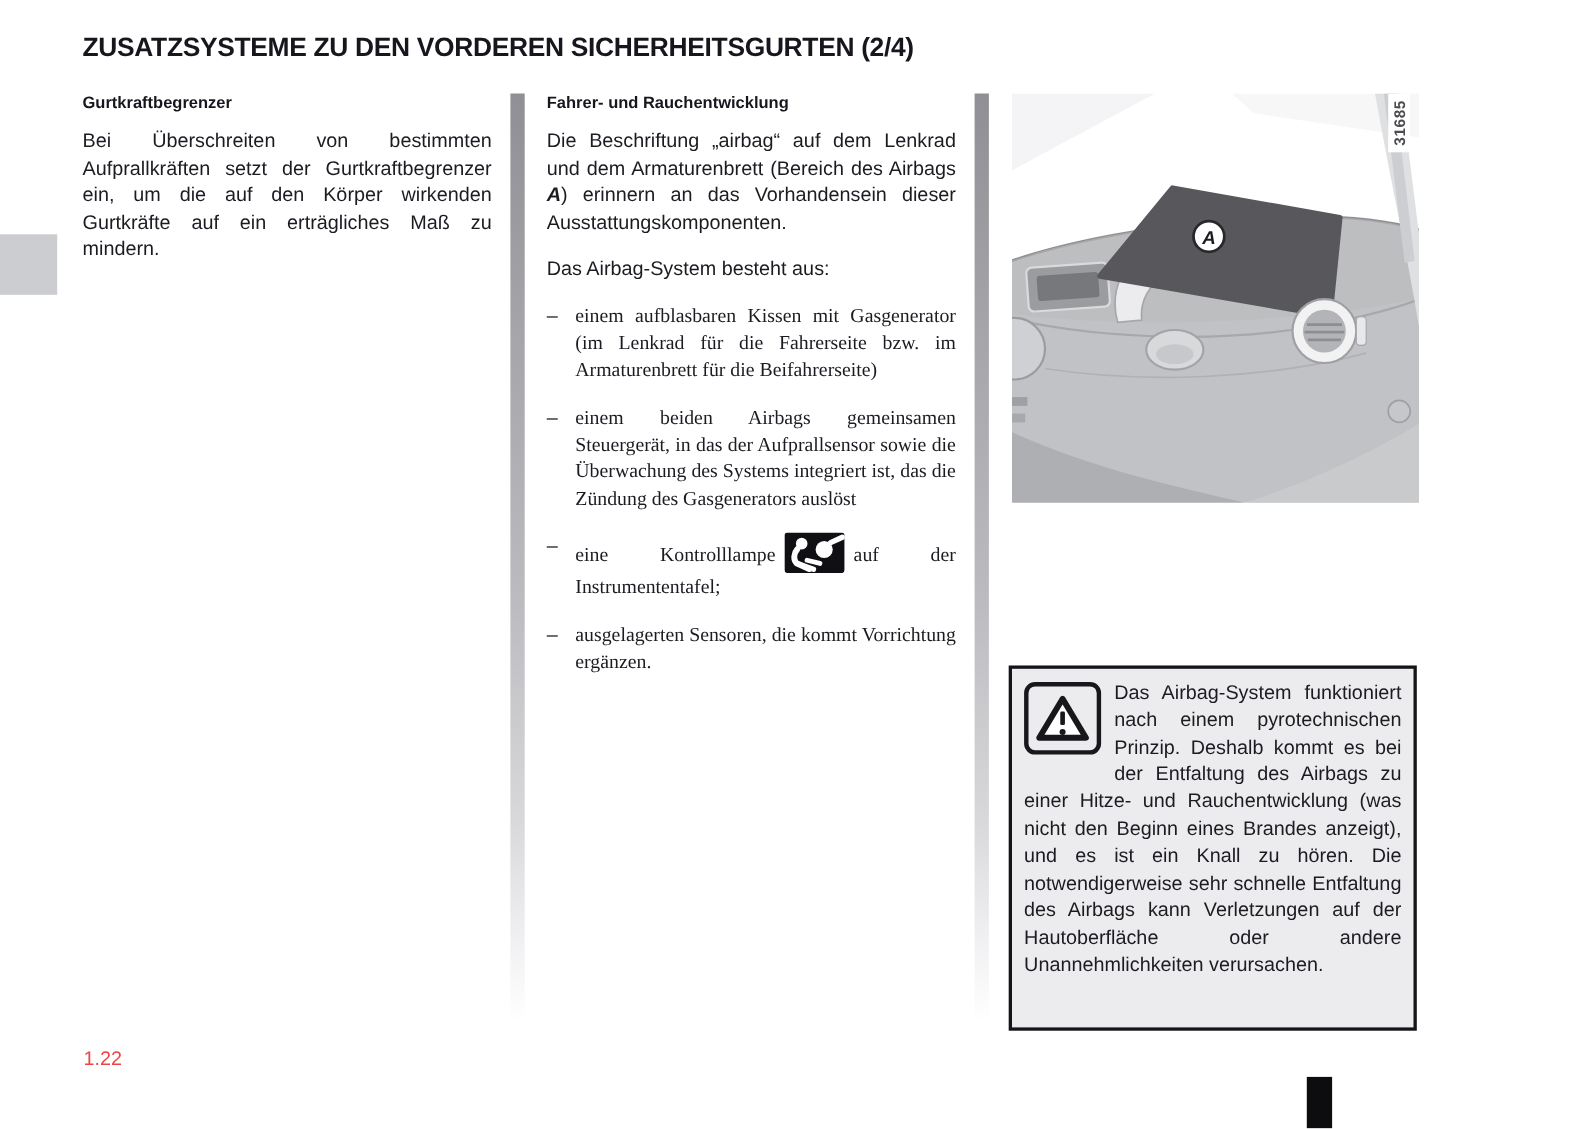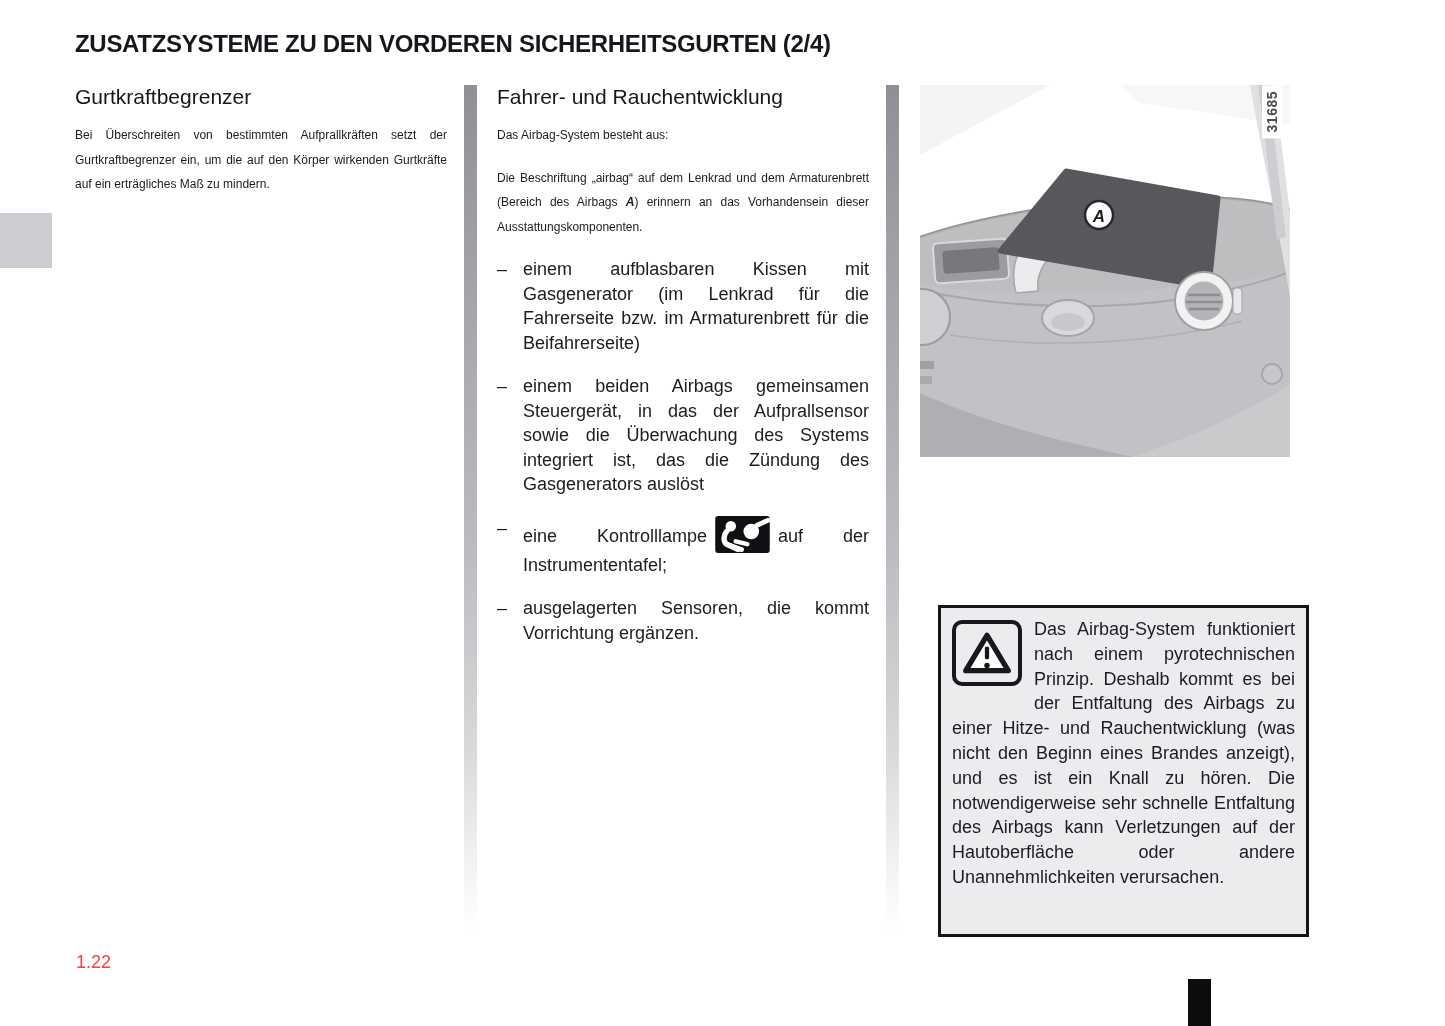--- a/index.html
+++ b/index.html
@@ -32,40 +32,40 @@
     width: 52px;
     height: 55px;
     background: #cbcdd1;
   }
   
   .col { position: absolute; top: 85px; }
   .col-left { left: 75px;  width: 372px; }
   .col-mid  { left: 497px; width: 372px; }
   .col h2 {
     margin: 0 0 14px 0;
-    font-size: 21px;
-    font-weight: 400;
+    font-size: 15px;
+    font-weight: 700;
     color: #16161d;
   }
   .col p {
     margin: 0 0 18px 0;
-    font-size: 12px;
+    font-size: 18px;
     line-height: 24.5px;
     text-align: justify;
   }
   .bi { font-weight: 700; font-style: italic; }
   ul.dashlist { list-style: none; margin: 0; padding: 0; }
   ul.dashlist li {
     display: flex;
     margin: 0 0 19px 0;
     font-size: 18px;
     line-height: 24.5px;
   }
   ul.dashlist .dash { flex: 0 0 26px; }
-  ul.dashlist .btxt { flex: 1 1 auto; text-align: justify; }
+  ul.dashlist .btxt { flex: 1 1 auto; text-align: justify; font-family: Liberation Serif, serif; }
   .airbag-icon {
     display: inline-block;
     width: 55px;
     height: 37px;
     vertical-align: -11px;
     margin: 0 8px;
   }
   .airbag-icon svg { display: block; width: 100%; height: 100%; }
   
   .vbar {
@@ -97,21 +97,21 @@
     writing-mode: vertical-rl;
     transform: rotate(180deg);
     font-size: 14px;
     font-weight: 700;
     color: #4b4b50;
     letter-spacing: 0.5px;
   }
   
   .warnbox {
     position: absolute;
-    left: 938px;
+    left: 917px;
     top: 605px;
     width: 371px;
     height: 332px;
     box-sizing: border-box;
     border: 3px solid #141419;
     background: #ececee;
     padding: 9px 11px;
   }
   .warn-icon {
     float: left;
@@ -159,22 +159,22 @@
 
   <section class="col col-left">
     <h2>Gurtkraftbegrenzer</h2>
     <p>Bei Überschreiten von bestimmten Aufprallkräften setzt der Gurtkraftbegrenzer ein, um die auf den Körper wirkenden Gurtkräfte auf ein erträgliches Maß zu mindern.</p>
   </section>
 
   <div class="vbar vbar-1"></div>
 
   <section class="col col-mid">
     <h2>Fahrer- und Rauchentwicklung</h2>
+    <p><span>Die Beschriftung „airbag“ auf dem Lenkrad und dem Armaturenbrett (Bereich des Airbags </span><span class="bi">A</span><span>) erinnern an das Vorhandensein dieser Ausstattungskomponenten.</span></p>
     <p>Das Airbag-System besteht aus:</p>
-    <p><span>Die Beschriftung „airbag“ auf dem Lenkrad und dem Armaturenbrett (Bereich des Airbags </span><span class="bi">A</span><span>) erinnern an das Vorhandensein dieser Ausstattungskomponenten.</span></p>
     <ul class="dashlist">
       <li>
         <span class="dash">–</span>
         <span class="btxt">einem aufblasbaren Kissen mit Gasgenerator (im Lenkrad für die Fahrerseite bzw. im Armaturenbrett für die Beifahrerseite)</span>
       </li>
       <li>
         <span class="dash">–</span>
         <span class="btxt">einem beiden Airbags gemeinsamen Steuergerät, in das der Aufprallsensor sowie die Überwachung des Systems integriert ist, das die Zündung des Gasgenerators auslöst</span>
       </li>
       <li>

